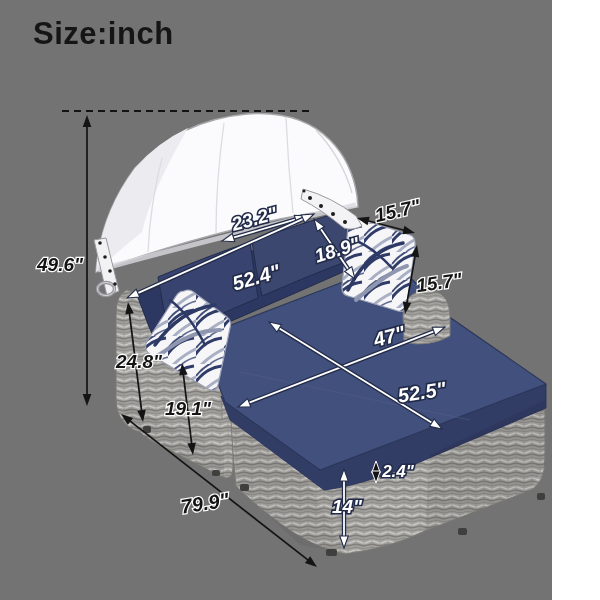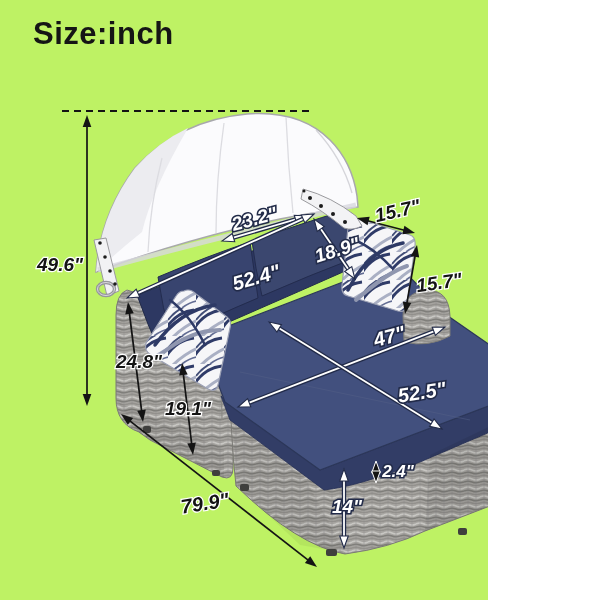--- a/index.html
+++ b/index.html
@@ -1,16 +1,16 @@
 <!DOCTYPE html>
 <html><head>
 <meta charset="utf-8">
 <style>
   html,body{margin:0;padding:0;background:#fff;}
-  .stage{position:relative;width:488px;height:600px;background:#bef264;overflow:hidden;
+  .stage{position:relative;width:552px;height:600px;background:#737373;overflow:hidden;
          font-family:"Liberation Sans",sans-serif;}
   .title{position:absolute;left:33px;top:16px;margin:0;font-size:31px;font-weight:bold;
          color:#151515;letter-spacing:.5px;font-family:"Liberation Sans",sans-serif;}
   .scene{position:absolute;left:0;top:0;width:600px;height:600px;}
   #ann-layer text{font-family:"Liberation Sans",sans-serif;font-style:italic;}
   #ann-layer text.lb-black{fill:#141414;stroke:#ffffff;stroke-width:2.4px;paint-order:stroke;font-weight:bold;}
   #ann-layer text.lb-white{fill:#ffffff;stroke:#222b49;stroke-width:3.2px;paint-order:stroke;font-weight:bold;}
 </style>
 </head>
 <body>

